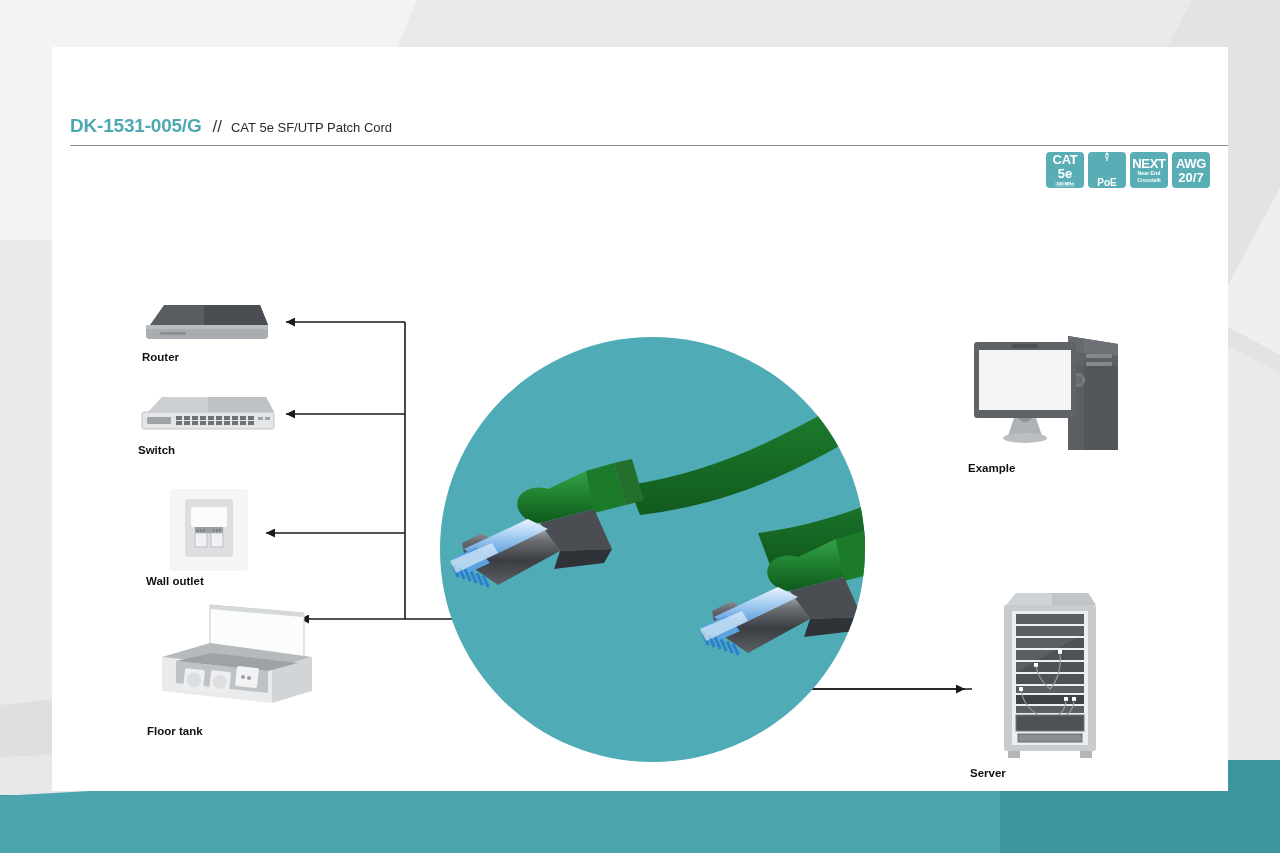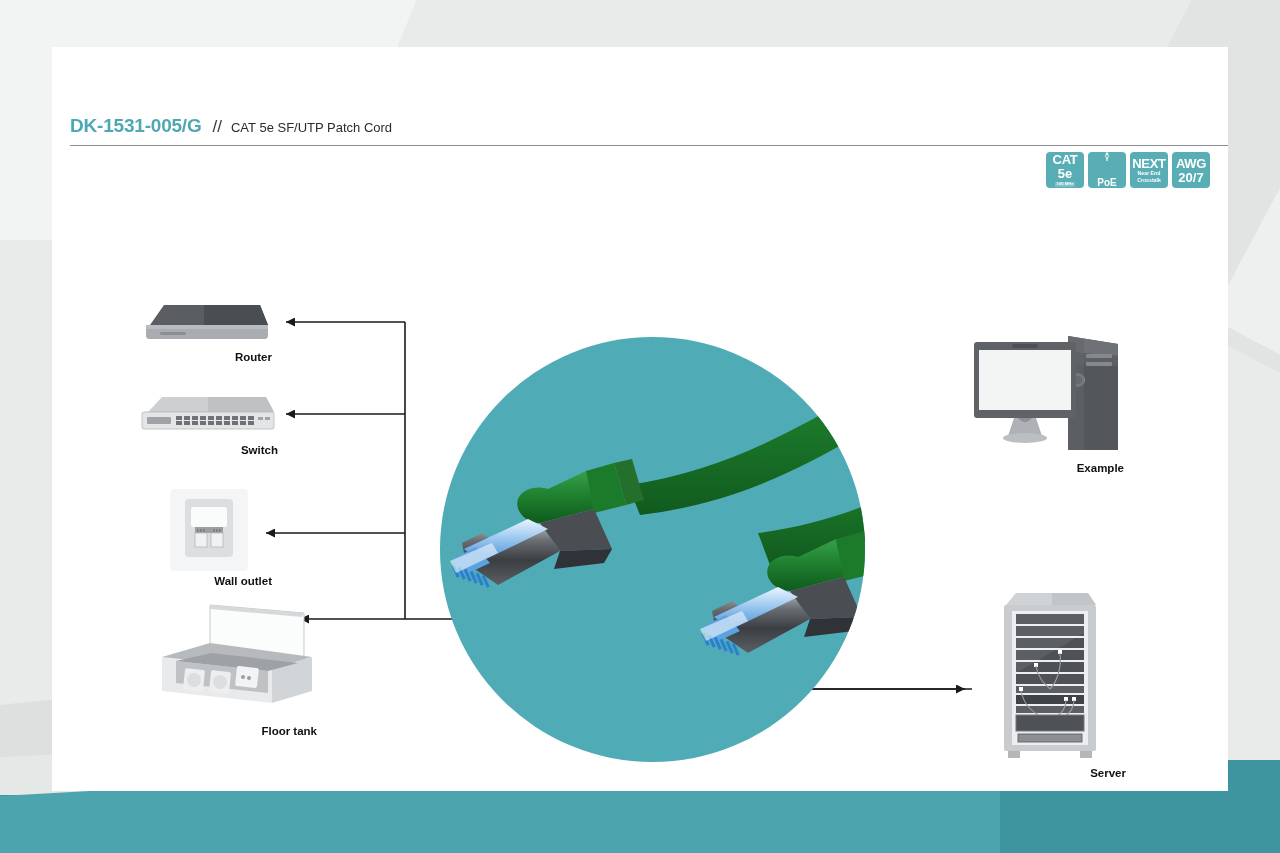--- a/index.html
+++ b/index.html
@@ -141,21 +141,21 @@
   .badge .b-sub  { font-size: 13px;  font-weight: bold; margin-top: 1px; }
   .badge .b-tiny { font-size: 4.2px; font-weight: bold; margin-top: 2px;
                    background: rgba(255,255,255,0.22); padding: 0.5px 2px; border-radius: 1px; }
   .badge .b-sm   { font-size: 5.2px; font-weight: bold; margin-top: 1px; line-height: 1.15; }
   .badge .b-poe  { font-size: 10px; font-weight: bold; margin-top: 16px; }
 
   
   .diagram { position: absolute; left: 0; top: 190px; width: 1176px; height: 560px; }
   .dev-label {
     position: absolute; font-size: 11.5px; font-weight: bold;
-    color: #111; text-align: right; white-space: nowrap;
+    color: #111; text-align: left; white-space: nowrap;
   }
   .dev { position: absolute; }
 
   svg.lines { position: absolute; left: 0; top: 0; width: 1176px; height: 560px; }
 </style>
 </head>
 <body>
 
 <div class="bg">
   <div class="bg-shape bg-tl-light"></div>

